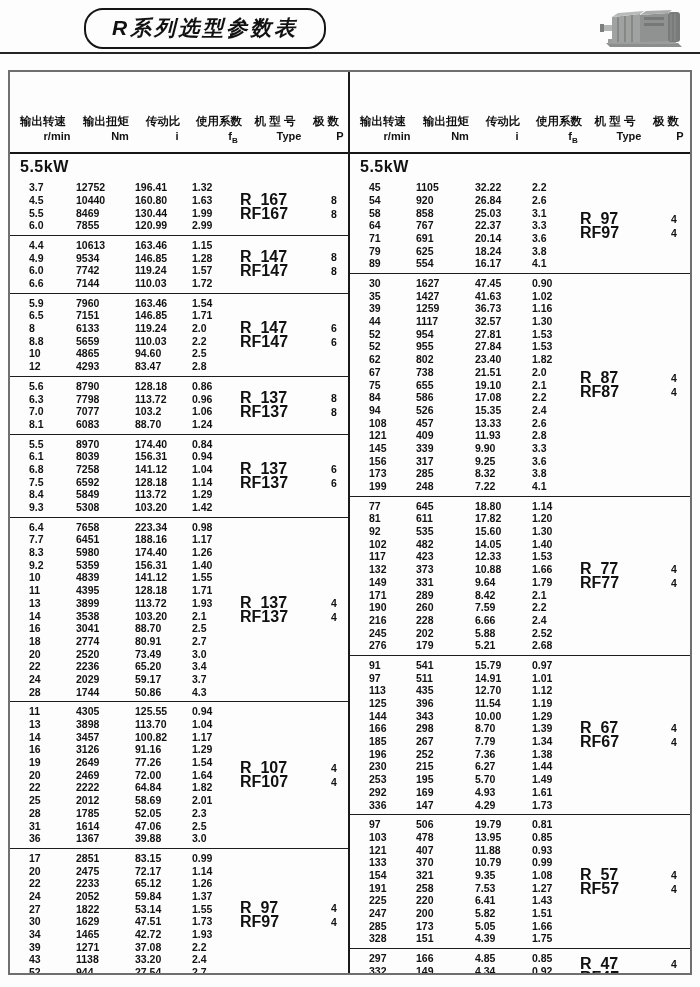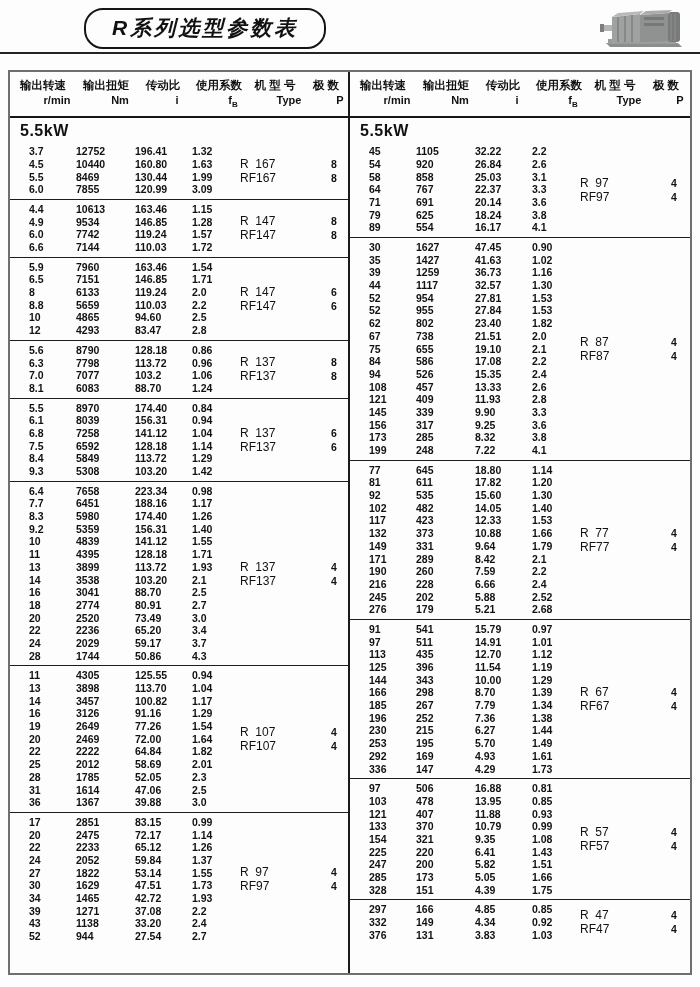--- a/index.html
+++ b/index.html
@@ -16,36 +16,36 @@
   
   .table{position:absolute;left:8px;top:70px;width:684px;height:905px;
         border:2px solid #6f6f6f;display:flex;box-sizing:border-box;background:#fdfdfd;}
   .half{width:340px;height:100%;overflow:hidden;display:flex;flex-direction:column;box-sizing:border-box;}
   .half.left{border-right:2.5px solid #1a1a1a;}
 
   
   .thead{display:grid;grid-template-columns:66px 60px 54px 58px 54px 48px;
         border-bottom:2px solid #161616;padding:6px 0 5px;}
   .hcol{text-align:center;}
-  .hlabel{font-size:11.5px;font-weight:bold;line-height:14px;white-space:pre;}
+  .hlabel{font-size:11.5px;font-weight:bold;line-height:14px;white-space:pre;margin-top:36px;}
   .hunit{font-size:11px;font-weight:bold;line-height:13px;margin-top:2px;margin-left:28px;}
   .hunit sub{font-size:8px;}
 
   .power{font-size:16px;font-weight:bold;padding:4px 0 2px 10px;letter-spacing:0.5px;}
 
   
   .group{position:relative;border-bottom:1.5px solid #1d1d1d;padding:3px 0;}
   .group:last-child{border-bottom:none;}
   .row{display:flex;height:12.7px;line-height:12.7px;font-size:10.5px;font-weight:bold;}
   .c0{margin-left:19px;width:47px;}
   .c1{width:59px;}
   .c2{width:57px;}
   .c3{width:48px;}
   .typecol{position:absolute;left:230px;top:50%;transform:translateY(-50%);
-        font-size:12px;font-weight:normal;line-height:14px;white-space:pre;}
+        font-size:16px;font-weight:bold;line-height:14px;white-space:pre;}
   .polecol{position:absolute;left:318px;top:50%;transform:translateY(-50%);
         font-size:10.5px;font-weight:bold;line-height:14px;text-align:center;width:12px;}
 </style>
 </head>
 <body>
 
 <div class="page">
 
   <div class="title-bubble">R系列选型参数表</div>
 
@@ -117,21 +117,21 @@
             <div class="row">
               <span class="c0">5.5</span>
               <span class="c1">8469</span>
               <span class="c2">130.44</span>
               <span class="c3">1.99</span>
             </div>
             <div class="row">
               <span class="c0">6.0</span>
               <span class="c1">7855</span>
               <span class="c2">120.99</span>
-              <span class="c3">3.09</span>
+              <span class="c3">2.99</span>
             </div>
             <div class="typecol"><div>R  167</div><div>RF167</div></div>
             <div class="polecol">
               <div>8</div>
               <div>8</div>
             </div>
           </div>
           <div class="group">
             <div class="row">
               <span class="c0">4.4</span>
@@ -856,21 +856,21 @@
             <div class="typecol"><div>R  67</div><div>RF67</div></div>
             <div class="polecol">
               <div>4</div>
               <div>4</div>
             </div>
           </div>
           <div class="group">
             <div class="row">
               <span class="c0">97</span>
               <span class="c1">506</span>
-              <span class="c2">16.88</span>
+              <span class="c2">19.79</span>
               <span class="c3">0.81</span>
             </div>
             <div class="row">
               <span class="c0">103</span>
               <span class="c1">478</span>
               <span class="c2">13.95</span>
               <span class="c3">0.85</span>
             </div>
             <div class="row">
               <span class="c0">121</span>
@@ -884,20 +884,26 @@
               <span class="c2">10.79</span>
               <span class="c3">0.99</span>
             </div>
             <div class="row">
               <span class="c0">154</span>
               <span class="c1">321</span>
               <span class="c2">9.35</span>
               <span class="c3">1.08</span>
             </div>
             <div class="row">
+              <span class="c0">191</span>
+              <span class="c1">258</span>
+              <span class="c2">7.53</span>
+              <span class="c3">1.27</span>
+            </div>
+            <div class="row">
               <span class="c0">225</span>
               <span class="c1">220</span>
               <span class="c2">6.41</span>
               <span class="c3">1.43</span>
             </div>
             <div class="row">
               <span class="c0">247</span>
               <span class="c1">200</span>
               <span class="c2">5.82</span>
               <span class="c3">1.51</span>

